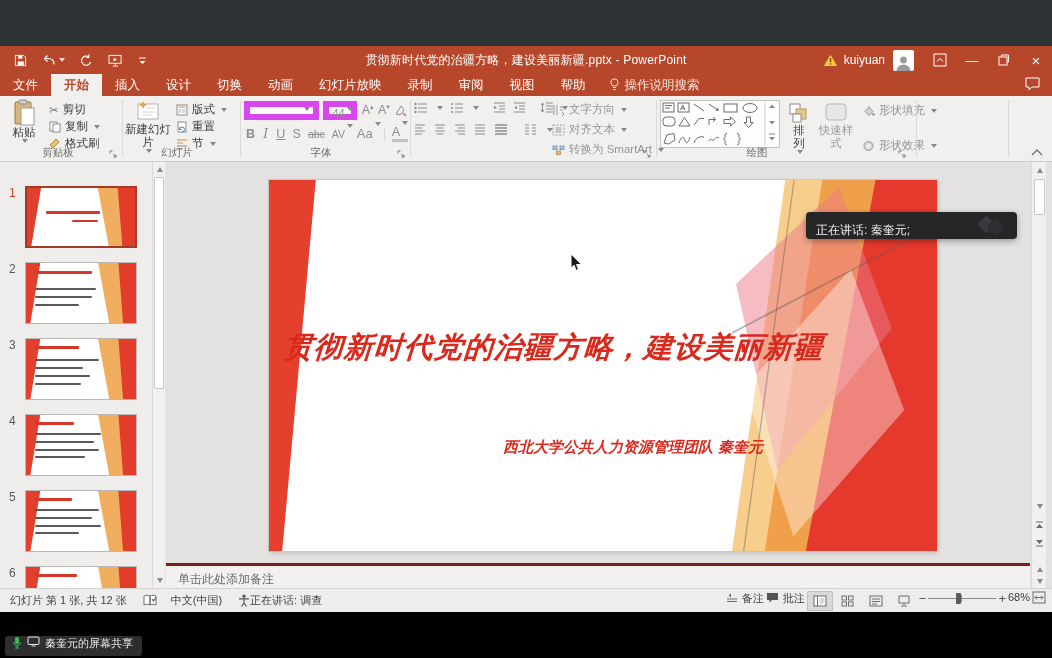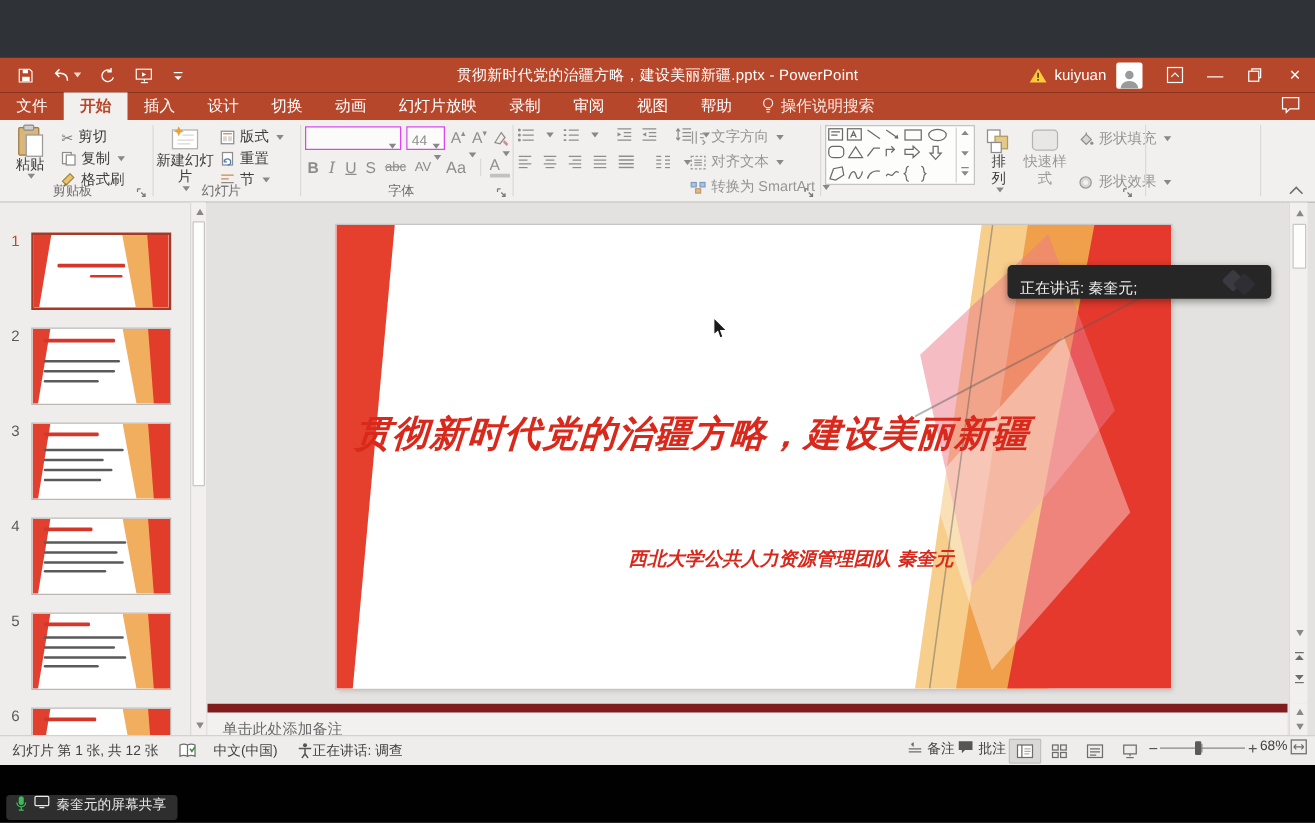--- a/index.html
+++ b/index.html
@@ -33,21 +33,21 @@
   
   #ribbon{left:0;top:96px;width:1052px;height:66px;background:#f2f0ef;border-bottom:1px solid #cfcdcb}
   .rgroup{position:absolute;top:0;height:65px}
   .rg-label{position:absolute;bottom:1px;left:0;right:10px;text-align:center;font-size:10.5px;color:#6d6d6d}
   .lch{position:absolute;right:3px;bottom:3px}
   .rsep{position:absolute;top:4px;bottom:4px;width:1px;background:#dcdad8}
   .bigbtn{display:flex;flex-direction:column;align-items:center;font-size:11.5px;color:#3c3c3c;line-height:1.15;text-align:center}
   .sbtn{display:flex;align-items:center;gap:4px;height:17px;font-size:11.5px;color:#3c3c3c;white-space:nowrap}
   .sbtn.dim,.dim{color:#979593}
   .ddg{width:0;height:0;border-left:3px solid transparent;border-right:3px solid transparent;border-top:4px solid #8a8886;margin-left:2px}
-  .combo{height:19px;border:1px solid #d946ef;background:#fbfbfa;display:flex;align-items:flex-end;justify-content:space-between;padding:0 3px;color:#8f8d8b;font-size:11px}
+  .combo{height:19px;border:6px solid #d946ef;background:#fbfbfa;display:flex;align-items:flex-start;justify-content:space-between;padding:0 3px;color:#8f8d8b;font-size:11px}
   .fmt{font-size:12.5px;color:#8f8d8b;width:15px;text-align:center}
   .galbox{width:120px;height:48px;background:#fdfdfc;border:1px solid #c6c4c2}
   #toast{left:806px;top:116px;width:211px;height:27px;background:#262626;border-radius:4px;display:flex;align-items:flex-end;z-index:60;box-shadow:0 2px 6px rgba(0,0,0,.35)}
   #toast span{color:#f0f0f0;font-size:12px;margin-left:10px;white-space:nowrap}
   .diam{position:absolute;width:13px;height:13px;transform:rotate(45deg);border-radius:2px}
 
   
   #workarea{left:0;top:162px;width:1052px;height:426px;background:#e4e2e0}
   #thumbpanel{left:0;top:162px;width:165px;height:426px;background:#eeedeb;border-right:1px solid #c9c7c5;overflow:hidden}
   .tnum{position:absolute;left:9px;font-size:12px;color:#5a5a5a}
@@ -70,21 +70,21 @@
   #sl-left{position:absolute;left:0;top:0;width:60px;height:100%;background:#e5402e;clip-path:polygon(0 0,78% 0,22% 100%,0 100%)}
   #sl-right{position:absolute;right:0;top:0;width:205px;height:100%}
   .rr{position:absolute;inset:0}
   #sl-title{position:absolute;left:15px;right:125px;top:148px;text-align:center;color:#d9281c;font-size:29px;font-weight:bold;font-style:italic;font-family:"DejaVu Serif","Liberation Serif",serif;letter-spacing:1px;transform:skewX(-4deg);white-space:nowrap}
   #sl-sub{position:absolute;left:170px;right:110px;top:258px;text-align:center;color:#d9281c;font-size:15px;font-weight:bold;font-style:italic;font-family:"DejaVu Serif","Liberation Serif",serif;white-space:nowrap}
 
   #vscroll{left:1031px;top:162px;width:15px;height:401px;background:#f1f0ee;border-left:1px solid #dcdad8}
   #collapse{left:1030px;top:148px;z-index:5}
 
   
-  #notespanel{left:166px;top:563px;width:864px;height:25px;background:#f2f1f0;border-top:7px solid #7f1d1d}
+  #notespanel{left:166px;top:563px;width:864px;height:25px;background:#f2f1f0;border-top:3px solid #7f1d1d}
   #notespanel span{position:absolute;left:12px;top:5px;font-size:12px;color:#6a6a6a}
   #notescroll{left:1031px;top:563px;width:15px;height:25px;background:#f1f0ee;border-left:1px solid #dcdad8}
 
   
   #statusbar{left:0;top:588px;width:1052px;height:24px;background:#efedec;border-top:1px solid #d4d2d0;display:flex;align-items:center;font-size:11px;color:#3f3f3f}
   .st{display:flex;align-items:center;gap:4px;white-space:nowrap}
   #st-right{position:absolute;right:6px;display:flex;align-items:flex-start;gap:2px}
   .viewbtn{width:26px;height:20px;display:flex;align-items:center;justify-content:center;border-radius:1px}
   .viewbtn.on{background:#dbd9d7;border:1px solid #c3c1bf}
   #zoomtrack{position:relative;width:68px;height:14px}
@@ -504,20 +504,21 @@
           <div class="sbtn dim" style="margin-top:14px">
               <svg width="13" height="12" viewBox="0 0 13 12">
                 <circle cx="6.5" cy="6" r="4.5" fill="#d8d6d4" stroke="#9b9997"></circle>
                 <circle cx="6.5" cy="6" r="2" fill="#f2f0ef"></circle>
               </svg>
               <span>形状效果</span>
               <i class="ddg"></i>
             </div>
         </div>
       </div>
+      <div class="rg-label" style="right:0;left:-60px"><span>绘图</span></div>
       <span class="lch" style="right:8px">
           <svg width="8" height="8" viewBox="0 0 8 8">
             <path d="M1 1h2.5M1 1v2.5M7 4.5v2.5H4.5M4 4l3 3" fill="none" stroke="#777"></path>
           </svg>
         </span>
     </div>
     <div class="rsep" style="left:916px"></div>
 
     <div class="rsep" style="left:1008px"></div>
 

